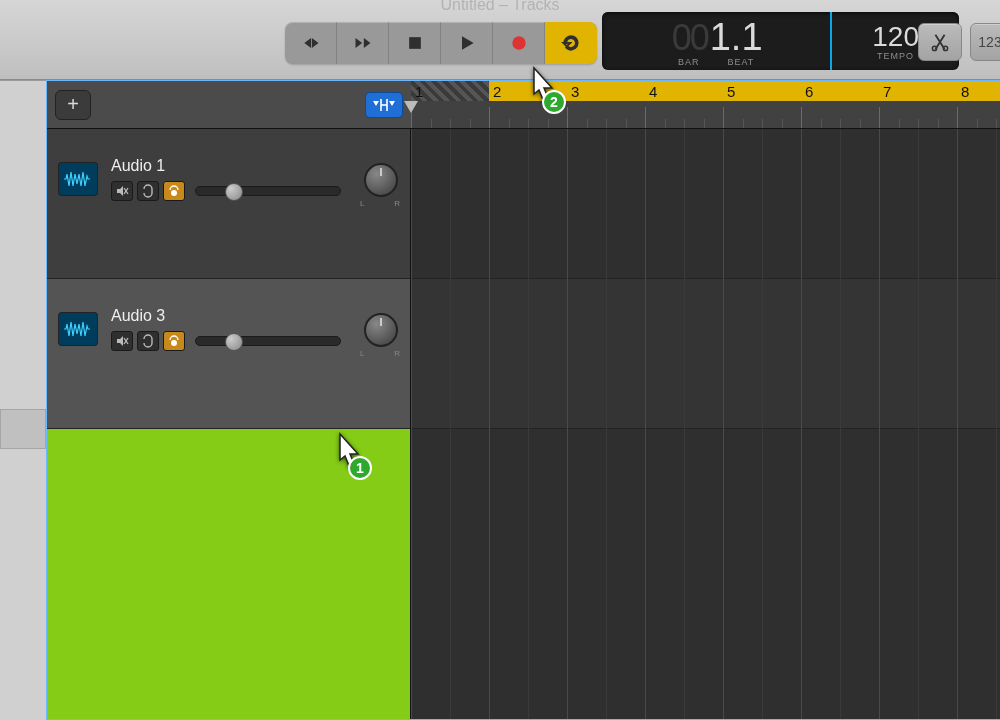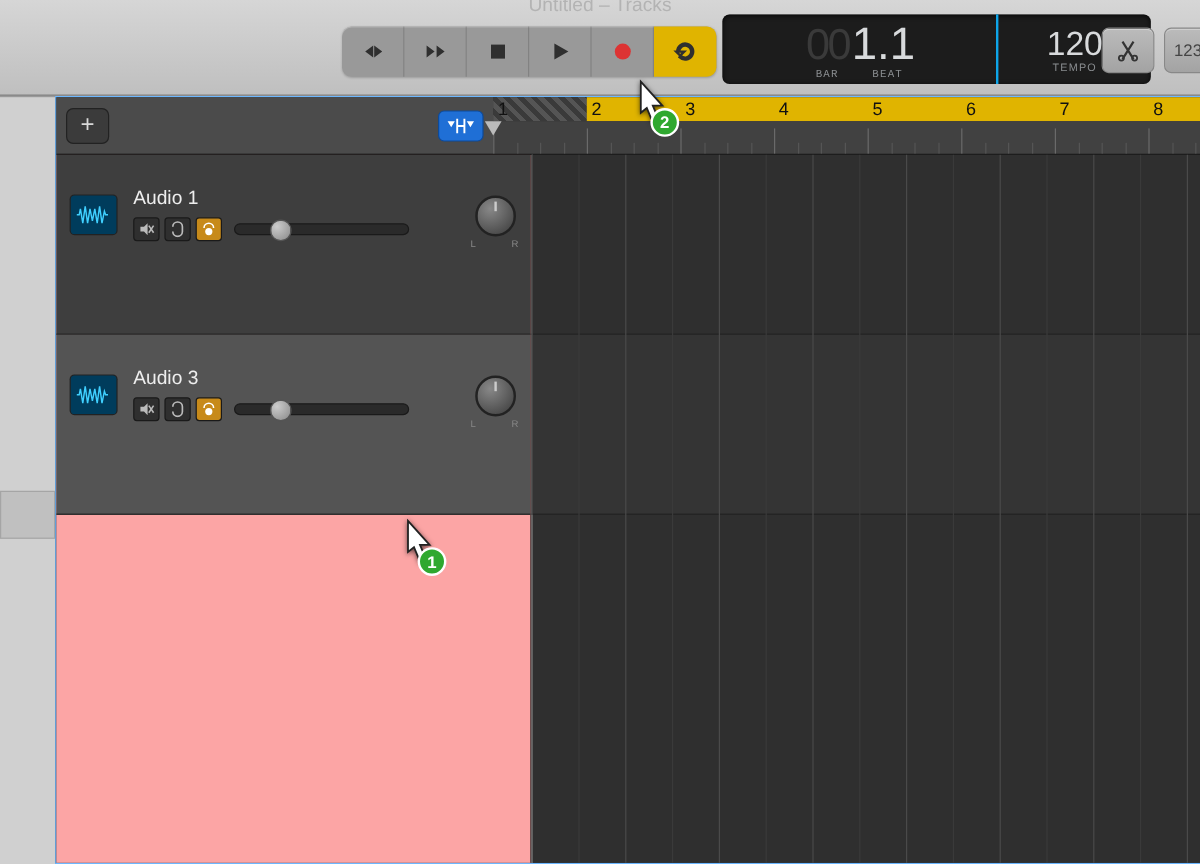--- a/index.html
+++ b/index.html
@@ -174,22 +174,22 @@
     border-left: 7px solid transparent;
     border-right: 7px solid transparent;
     border-top: 12px solid #bbb;
     transform: translateX(-7px);
   }
 
   .tracks-container {
     flex:1; display:flex;
   }
   .track-headers {
-    width: 396px;
-    background: #fca5a5;
+    width: 364px;
+    background: #84cc16;
     border-right: 1px solid #111;
   }
   .track-header {
     height: 150px;
     border-bottom: 1px solid #222;
     position: relative;
     padding: 18px 14px 12px 14px;
   }
   .track-header.selected { background: #545454; }
   .track-header.notsel { background: #3e3e3e; }
@@ -310,21 +310,21 @@
   </div>
 
   <div class="lcd">
     <div class="lcd-seg">
       <div class="lcd-bar-beat">
         <span class="lcd-ghost">00</span>
         <span class="lcd-big">1</span>
         <span class="lcd-big">.</span>
         <span class="lcd-big">1</span>
       </div>
-      <div style="display:flex; gap:28px;font-family:Liberation Mono, monospace;">
+      <div style="display:flex; gap:28px;">
         <span class="lcd-label">BAR</span>
         <span class="lcd-label">BEAT</span>
       </div>
     </div>
     <div class="lcd-seg">
       <div class="lcd-tempo">120</div>
       <div class="lcd-label">TEMPO</div>
     </div>
   </div>
 

